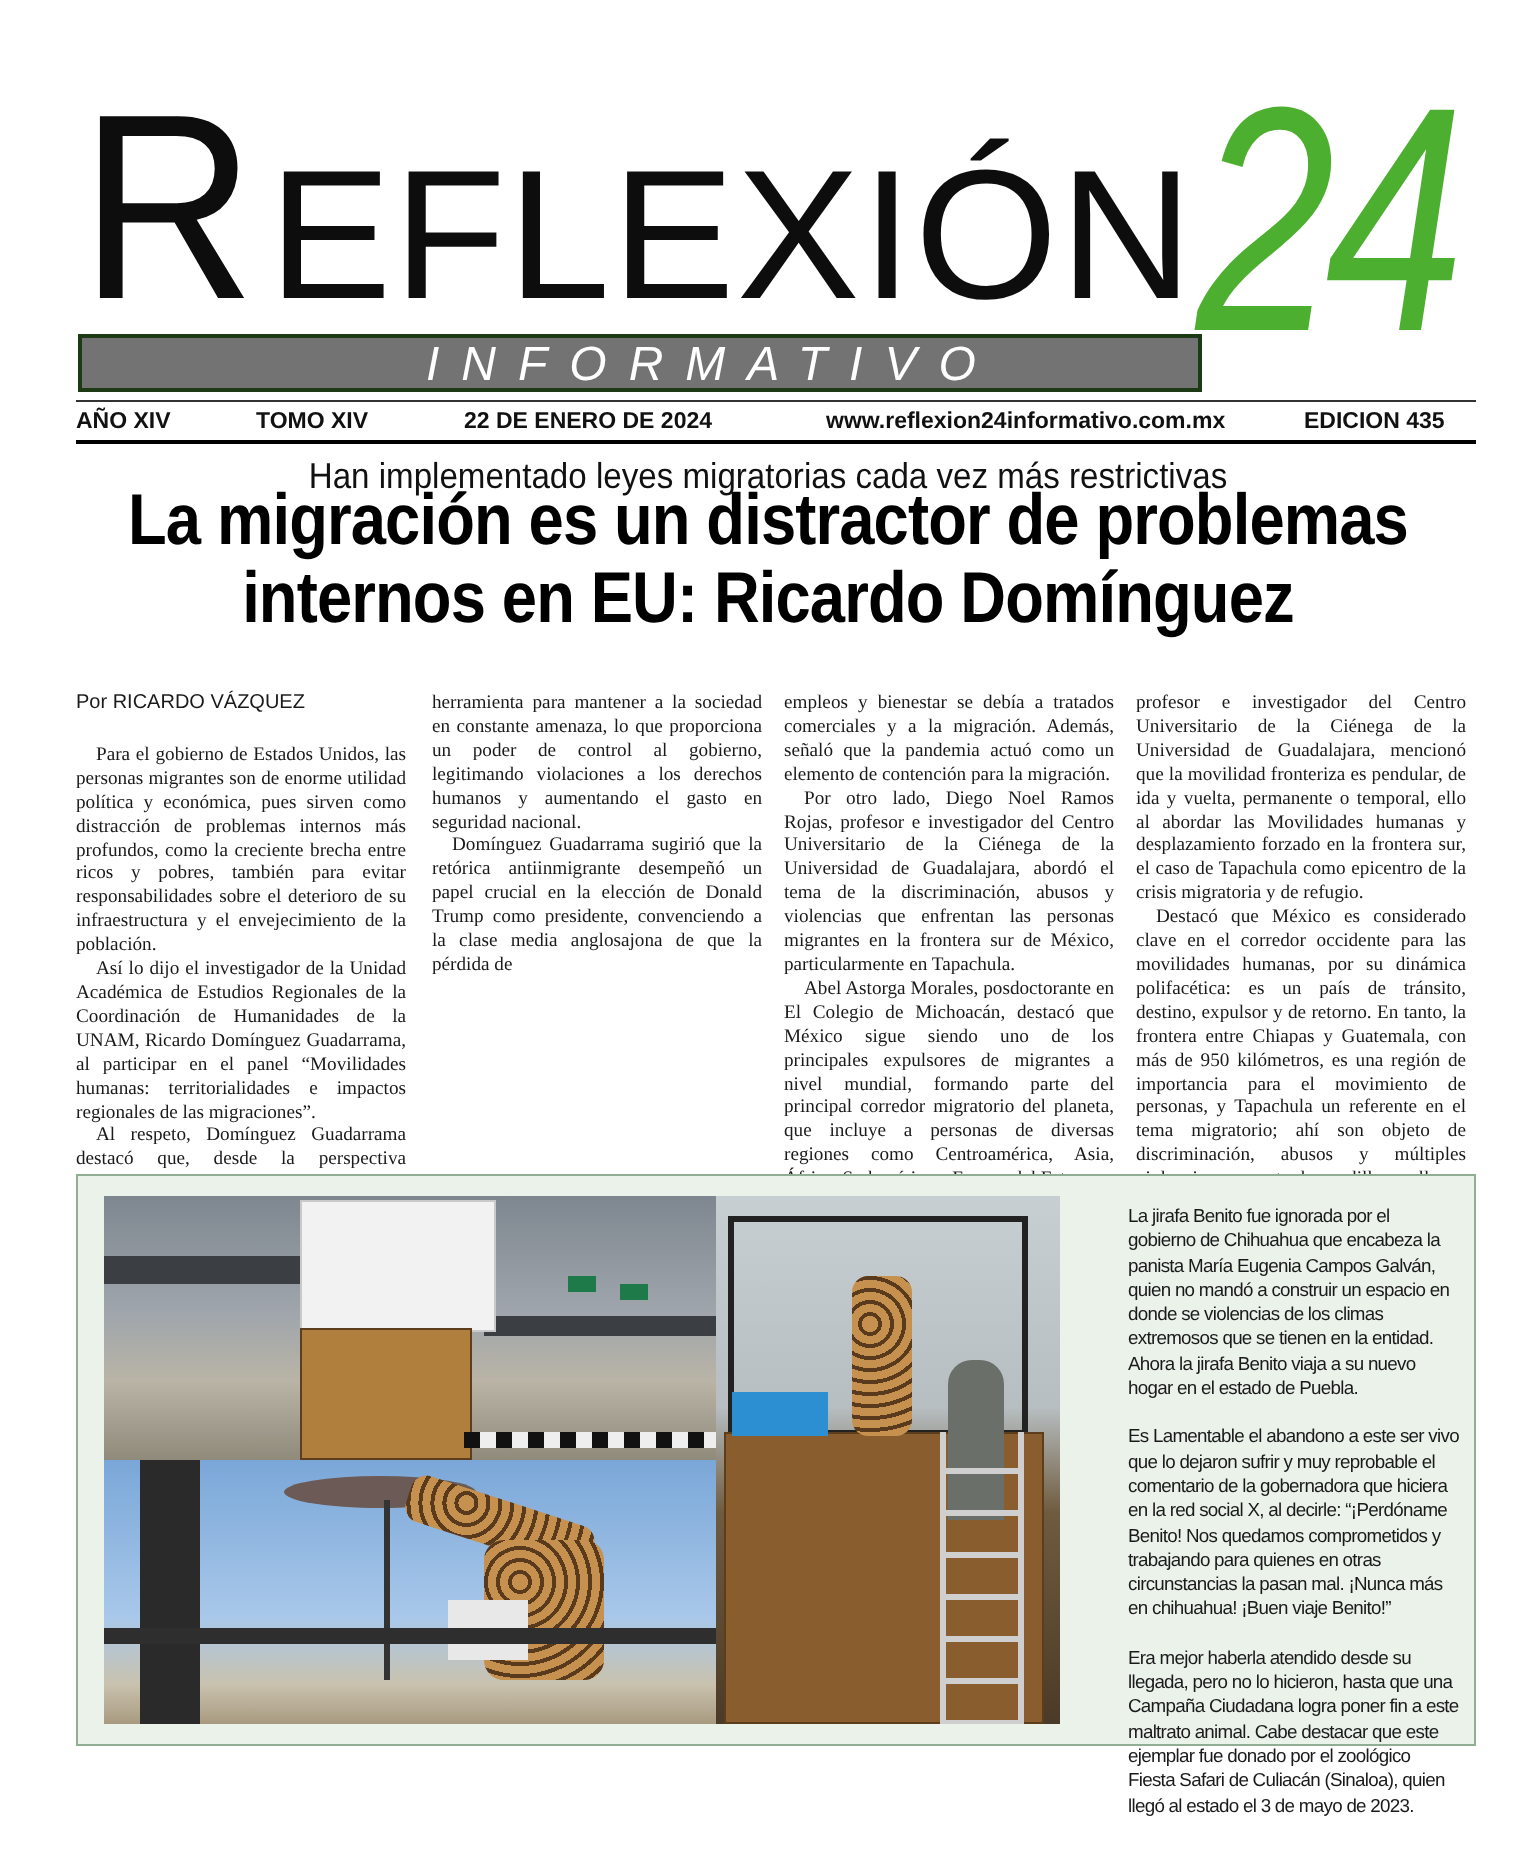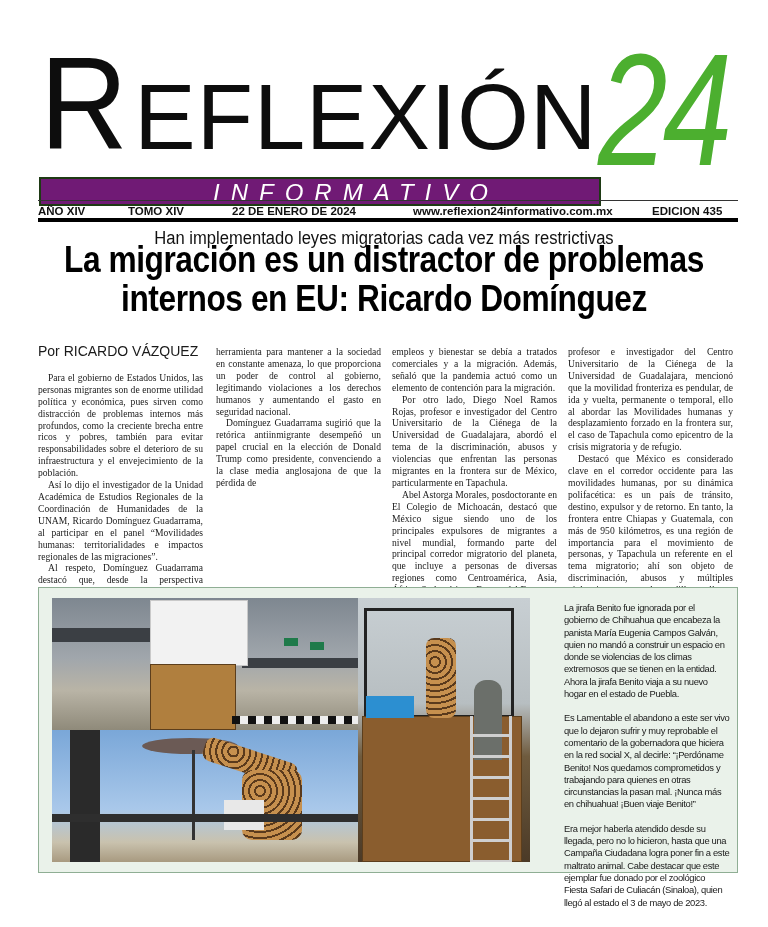--- a/index.html
+++ b/index.html
@@ -16,31 +16,31 @@
     }
     .title-word .big { font-size: 132px; display: inline-block; transform: scaleX(0.92); transform-origin: left bottom; }
     .title-word .rest { font-size: 92px; display: inline-block; letter-spacing: 1px; }
     .title-num {
       position: absolute; left: 598px; top: 30px;
       font-family: "Liberation Sans", sans-serif; font-style: italic; font-weight: 400;
       font-size: 160px; color: #4caf2f; letter-spacing: -6px; line-height: 1;
       transform: scaleX(0.78); transform-origin: left top;
     }
     .green-bar {
-      position: absolute; left: 39px; top: 177px; width: 562px; height: 29px;
-      background: #701a75; border: 2px solid #1e3a14;
+      position: absolute; left: 39px; top: 167px; width: 562px; height: 29px;
+      background: #737373; border: 2px solid #1e3a14;
     }
     .green-bar span {
       position: absolute; left: 172px; top: 0px;
       font-family: "Liberation Sans", sans-serif; font-style: italic; font-weight: 400;
       font-size: 24px; color: #ffffff; letter-spacing: 11px; line-height: 27px;
     }
     .info-bar {
       position: absolute; left: 38px; top: 200px; width: 700px; height: 22px;
-      border-top: 1px solid #333; border-bottom: 4px solid #000000;
+      border-top: 1px solid #333; border-bottom: 2px solid #000000;
       font-family: "Liberation Sans", sans-serif; font-weight: 700; font-size: 11.5px;
       line-height: 20px;
     }
     .info-bar span { position: absolute; top: 0; white-space: nowrap; }
 
     
     .kicker {
       position: absolute; left: 0; top: 228px; width: 768px; text-align: center;
       font-family: "Liberation Sans", sans-serif; font-size: 18px; color: #111;
       transform: scaleX(0.92);
@@ -54,21 +54,21 @@
 
     
     .columns { position: absolute; left: 38px; top: 346px; width: 700px; height: 236px; }
     .col {
       position: absolute; top: 0; width: 165px;
       font-size: 9.6px; line-height: 11.9px; text-align: justify; color: #1a1a1a;
     }
     .col p { text-indent: 10px; hyphens: auto; }
     .col p.noindent { text-indent: 0; }
     .byline {
-      font-family: "Liberation Sans", sans-serif; font-size: 14px; margin-bottom: 14px;
+      font-family: "Liberation Sans", sans-serif; font-size: 10px; margin-bottom: 14px;
       text-indent: 0 !important;
     }
 
     
     .photo-box {
       position: absolute; left: 38px; top: 587px; width: 700px; height: 286px;
       background: #eaf2ea; border: 1px solid #8fae94;
     }
     .photos {
       position: absolute; left: 52px; top: 598px; width: 478px; height: 264px;

